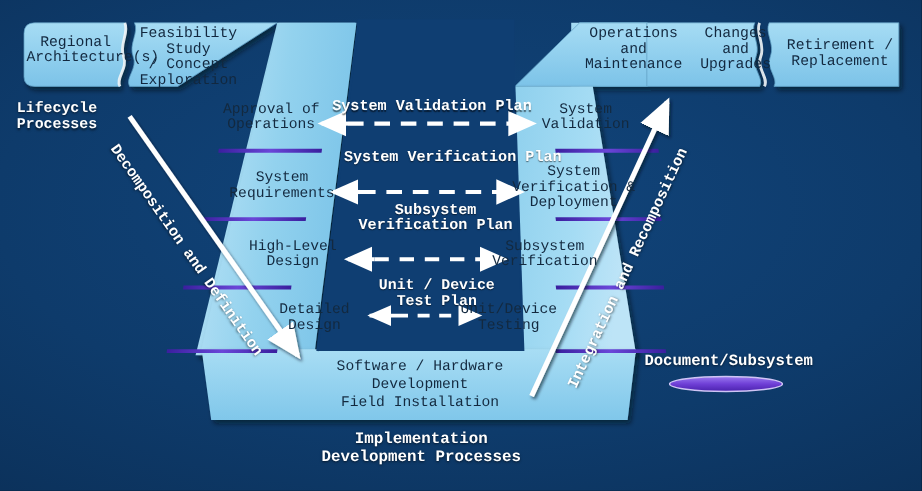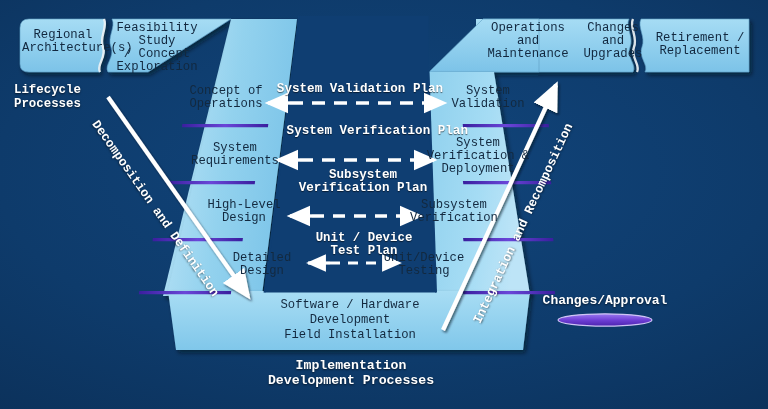--- a/index.html
+++ b/index.html
@@ -217,21 +217,21 @@
 and
 Maintenance</div>
   <div class="lbl ribbon-lbl" style="left:576px; top:22px; width:74px;">Changes
 and
 Upgrades</div>
   <div class="lbl ribbon-lbl" style="left:652px; top:32px; width:96px;">Retirement /
 Replacement</div>
 
   <div class="white-bold" style="left:14px; top:83px; width:140px; font-size:12.4px; text-align:left;">Lifecycle Processes</div>
 
-  <div class="lbl stage-lbl" style="left:178px; top:85px; width:96px;">Concept of
+  <div class="lbl stage-lbl" style="left:178px; top:85px; width:96px;">Approval of
 Operations</div>
   <div class="lbl stage-lbl" style="left:186px; top:142px; width:98px;">System
 Requirements</div>
   <div class="lbl stage-lbl" style="left:196px; top:199px; width:96px;">High-Level
 Design</div>
   <div class="lbl stage-lbl" style="left:216px; top:252px; width:92px;">Detailed
 Design</div>
 
   <div class="lbl stage-lbl" style="left:444px; top:85px; width:88px;">System
 Validation</div>
@@ -259,15 +259,15 @@
 
   <div class="plan-lbl" style="left:296px; top:232px; width:136px; font-size:12.4px;">Unit / Device
 Test Plan</div>
 
   <div class="diag-lbl" style="left:100px; top:118px; font-size:12.6px;
         transform: rotate(55deg); transform-origin: left top;">Decomposition and Definition</div>
 
   <div class="diag-lbl" style="left:471px; top:320px; font-size:12.6px;
         transform: rotate(-65deg); transform-origin: left top;">Integration and Recomposition</div>
 
-  <div class="white-bold" style="left:537px; top:294px; width:136px; font-size:13px;">Changes/Approval</div>
+  <div class="white-bold" style="left:537px; top:294px; width:136px; font-size:13px;">Document/Subsystem</div>
 
 </div>
 
 </body></html>

